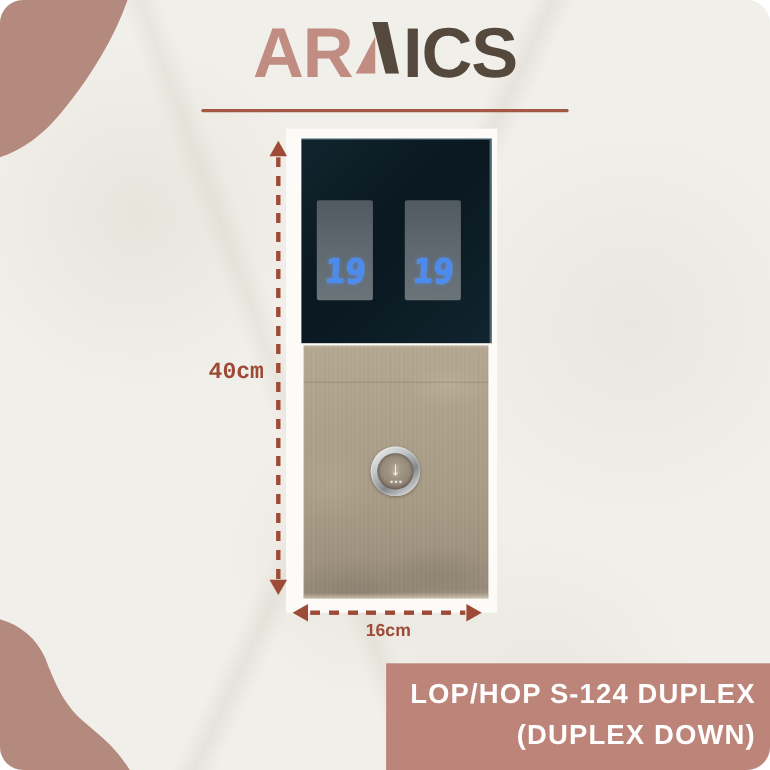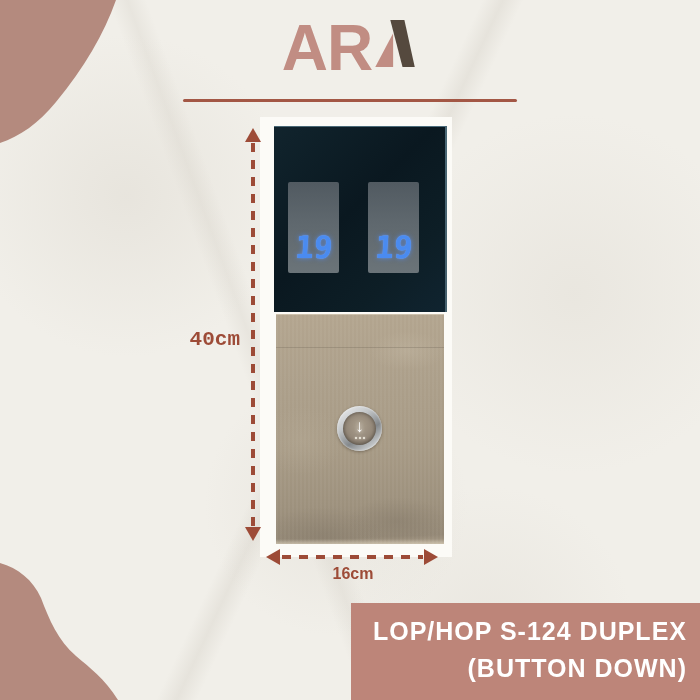--- a/index.html
+++ b/index.html
@@ -7,20 +7,21 @@
     position:relative;width:700px;height:700px;overflow:hidden;
     font-family:"Liberation Sans",sans-serif;
     background:
       radial-gradient(circle 260px at 18% 28%, rgba(214,209,199,.35), transparent 62%),
       radial-gradient(circle 300px at 82% 42%, rgba(216,211,201,.30), transparent 60%),
       radial-gradient(circle 220px at 48% 72%, rgba(210,205,195,.28), transparent 60%),
       radial-gradient(circle 240px at 70% 90%, rgba(212,207,197,.25), transparent 60%),
       linear-gradient(115deg, transparent 47%, rgba(205,200,190,.30) 49%, transparent 51%),
       linear-gradient(250deg, transparent 58%, rgba(205,200,190,.25) 60%, transparent 62%),
       #f1efe9;
+    border-radius: 21px;
   }
   .blob{position:absolute;}
   .blob-tl{left:0;top:0;}
   .blob-bl{left:0;top:558px;}
 
   .logo-row{position:absolute;top:16px;left:0;right:0;display:flex;justify-content:center;align-items:flex-end;
     font-weight:700;font-size:64px;line-height:64px;letter-spacing:-1px;}
   .logo-rose{color:#c18d83;}
   .logo-dark{color:#55493e;}
   .logo-n{width:40px;height:47px;margin:0 3px 13px 3px;display:block;}
@@ -97,20 +98,21 @@
   <svg class="blob blob-bl" width="125" height="142" viewBox="0 0 125 142">
     <path d="M0 5 C18 10 33 22 41 40 C49 61 58 83 76 98 C90 110 104 120 118 142 L0 142 Z" fill="#b48a7e"></path>
   </svg>
 
   <div class="logo-row">
     <span class="logo-rose">AR</span>
     <svg class="logo-n" viewBox="0 0 42 50">
       <polygon points="16,0 31,0 42,50 29,50" fill="#55493e"></polygon>
       <polygon points="0,50 19,14 19,50" fill="#c18d83"></polygon>
     </svg>
+    <span class="logo-dark">ICS</span>
   </div>
   <div class="logo-underline"></div>
 
   <div class="photo-bg"></div>
 
   <div class="housing"></div>
 
   <div class="disp disp-left">
     <span class="digits">19</span>
   </div>
@@ -139,16 +141,16 @@
   <div class="arr arr-dn"></div>
   <div class="dim-label label-h">40cm</div>
 
   <div class="arr arr-lf"></div>
   <div class="hdash"></div>
   <div class="arr arr-rt"></div>
   <div class="dim-label label-w">16cm</div>
 
   <div class="caption">
     <div>LOP/HOP S-124 DUPLEX</div>
-    <div>(BUTTON DOWN)</div>
+    <div>(DUPLEX DOWN)</div>
   </div>
 
 </div>
 
 </body></html>

